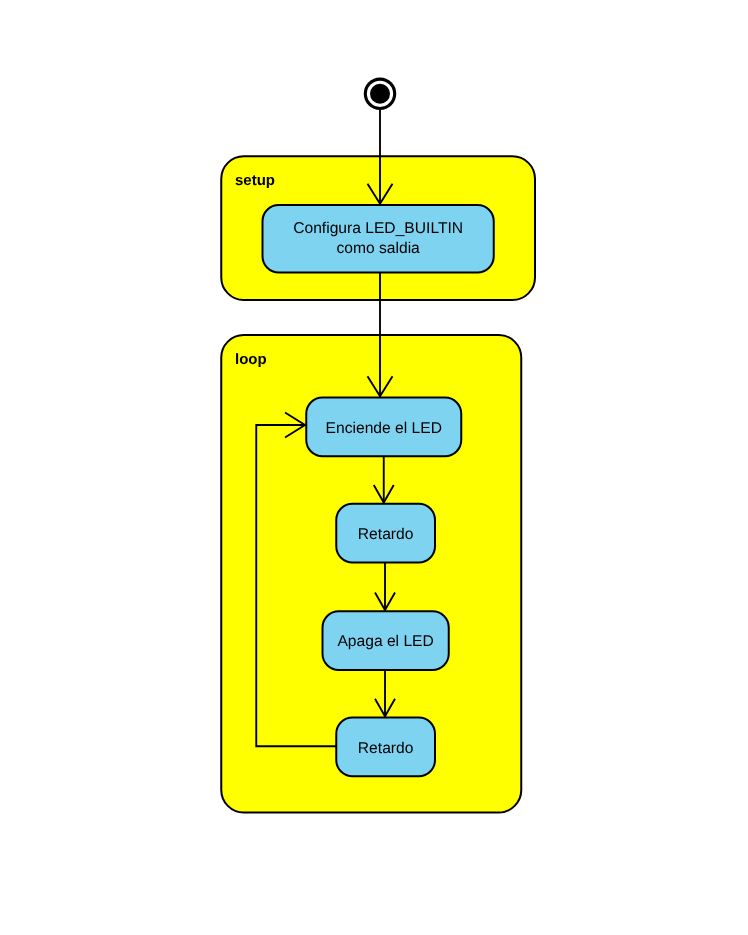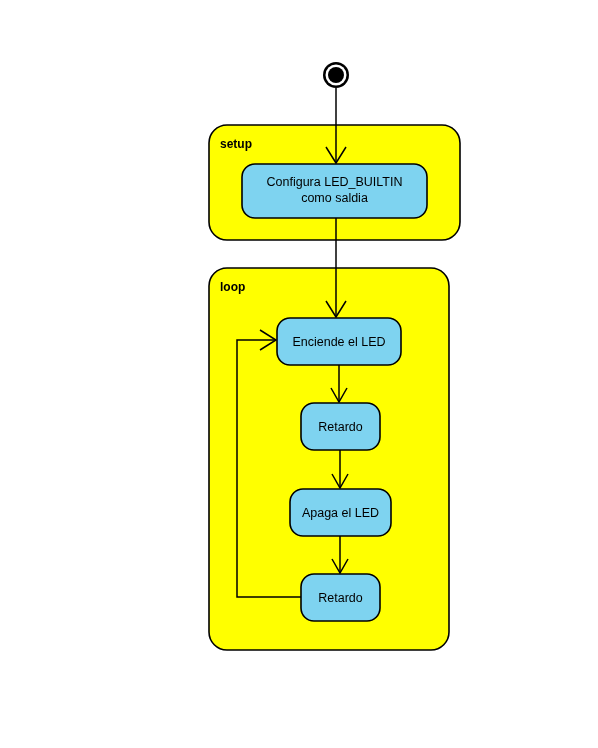--- a/index.html
+++ b/index.html
@@ -9,21 +9,20 @@
   }
   body {
     font-family: "Liberation Sans", sans-serif;
   }
   #canvas {
     position: relative;
     width: 480px;
     height: 748px;
     background: #ffffff;
     overflow: hidden;
-    margin-left: 32px;
   }
   #diagram-svg {
     position: absolute;
     left: 0;
     top: 0;
     width: 598px;
     height: 748px;
   }
   .frame-rect {
     fill: #ffff00;

